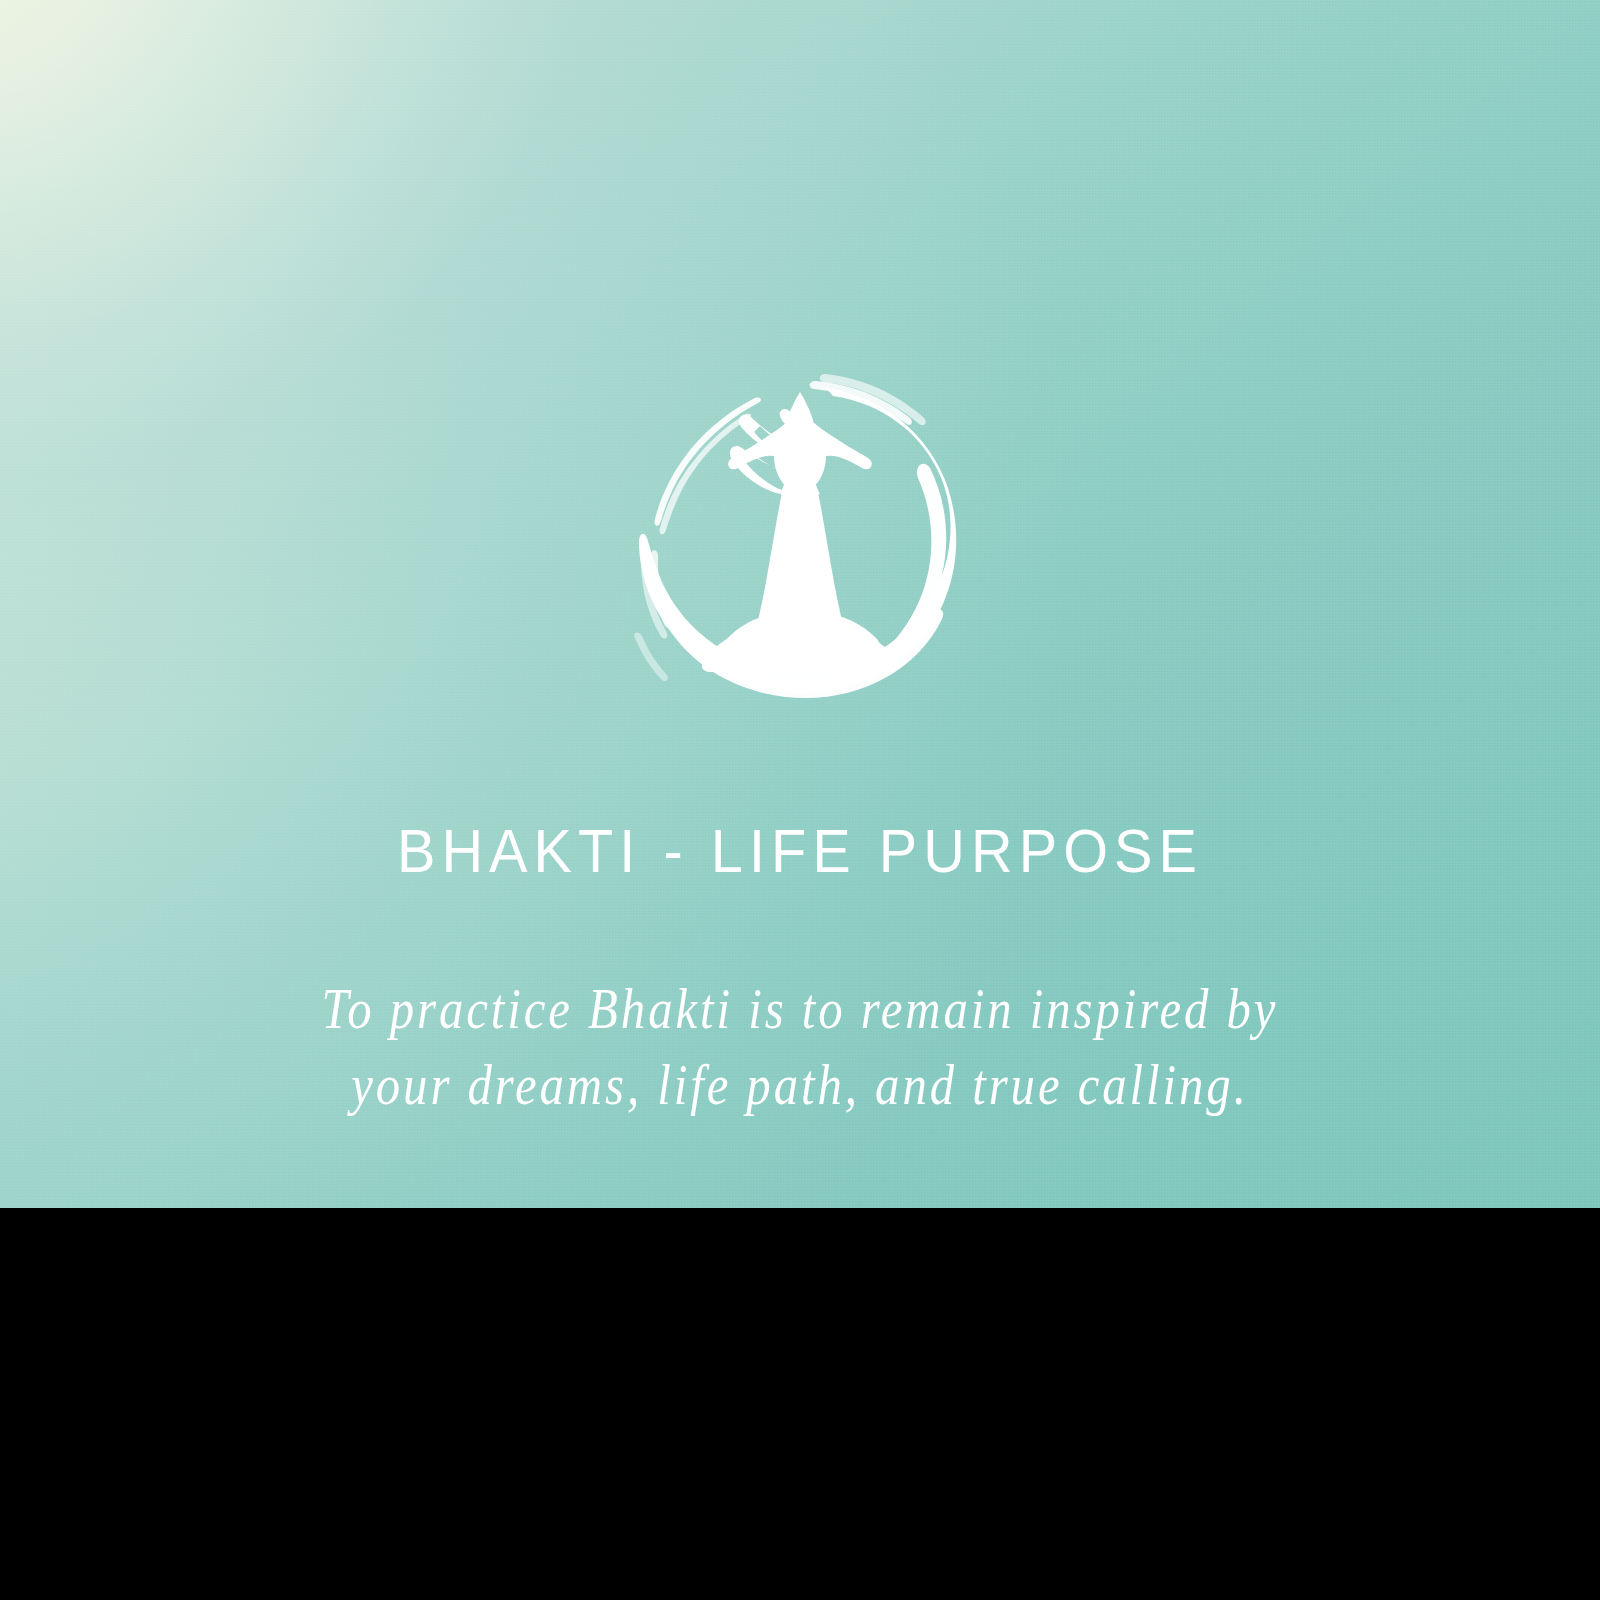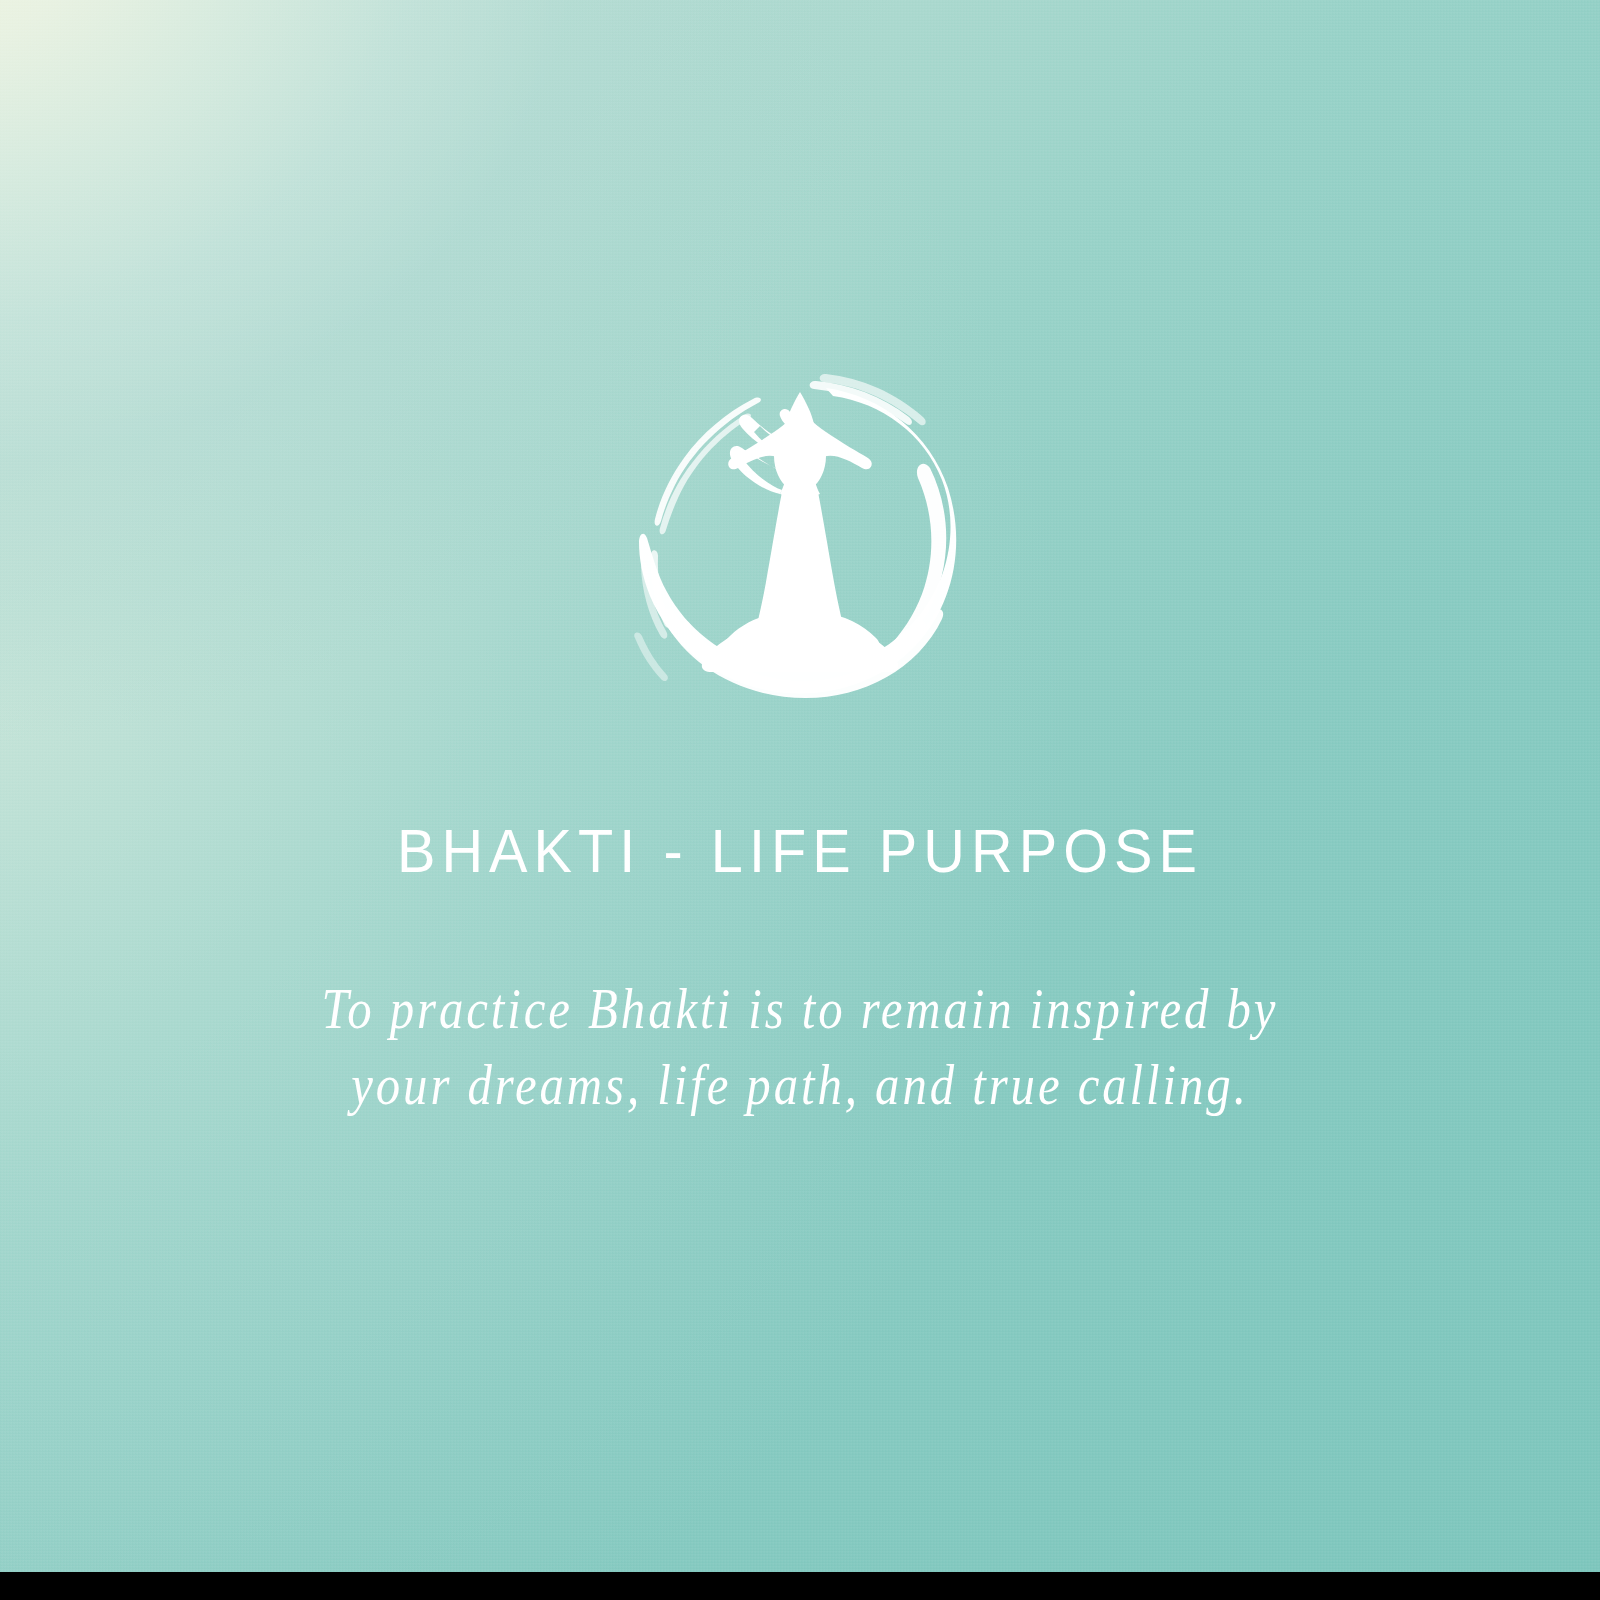--- a/index.html
+++ b/index.html
@@ -6,21 +6,21 @@
   html, body {
     margin: 0;
     padding: 0;
     background: #000;
   }
 
   
   .card {
     position: relative;
     width: 1600px;
-    height: 1572px;
+    height: 1208px;
     overflow: hidden;
     font-family: "Liberation Sans", sans-serif;
     
     background-color: #83c8c0;
   }
 
   
   .bg-wash {
     position: absolute;
     inset: 0;

